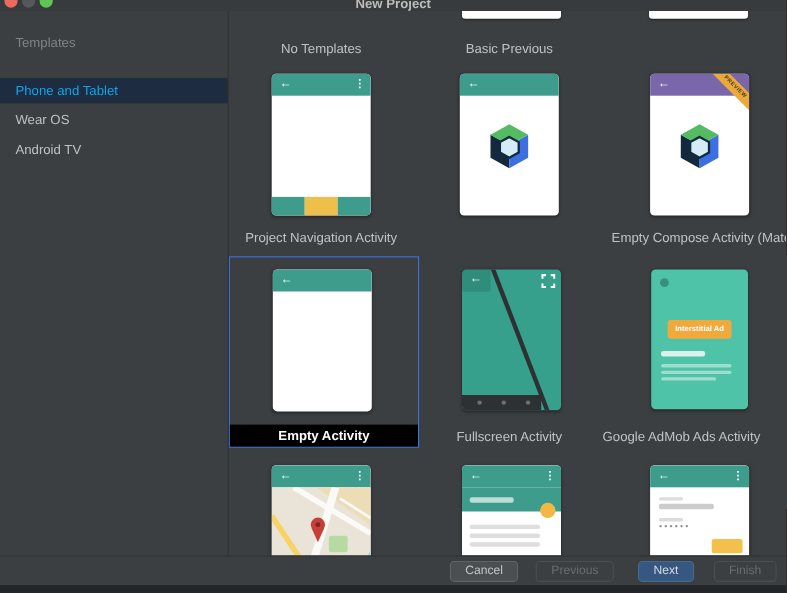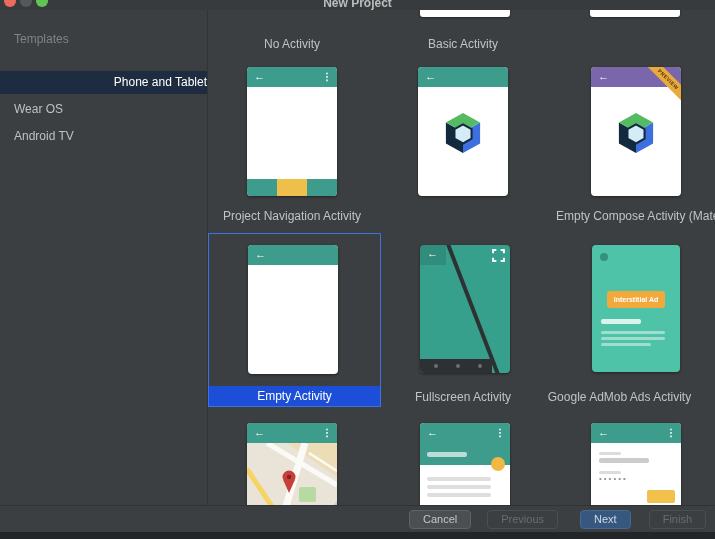--- a/index.html
+++ b/index.html
@@ -14,21 +14,21 @@
   .tl { position:absolute; top:-5px; width:12px; height:12px; border-radius:50%; }
   .tl.red   { left:4px;  background:#ed6a5e; }
   .tl.gray  { left:20px; background:#54585b; }
   .tl.green { left:36px; background:#61c554; }
   .win-title { position:absolute; top:-4px; left:0; right:0; text-align:center; font-size:12px; font-weight:bold; color:#bdbdbd; }
   
   .sidebar { position:absolute; left:0; top:10px; width:207px; height:495px; }
   .sb-header { position:absolute; left:14px; top:22px; font-size:12px; color:#7e8486; }
   .sb-item { position:absolute; left:0; width:207px; height:23px; line-height:23px; padding-left:14px;
              font-size:12px; color:#bdc1c4; cursor:default; }
-  .sb-item.selected { background:#1d2c40; color:#ffffff;text-align:right; }
+  .sb-item.selected { background:#1d2c40; color:#0ea5e9; }
   .vdivider { position:absolute; left:207px; top:10px; width:1px; height:495px; background:#313435; }
   
   .main { position:absolute; left:208px; top:10px; width:507px; height:495px; overflow:hidden; }
   .tpl-label { position:absolute; height:15px; font-size:12px; color:#bfc3c6; text-align:center;
                white-space:nowrap; overflow:hidden; }
   .stub { position:absolute; top:-3px; height:10px; width:90px; background:#fdfdfd; border-radius:0 0 3px 3px;
           box-shadow:0 1px 2px rgba(0,0,0,.45); }
   .card { position:absolute; width:90px; background:#fff; border-radius:4px; box-shadow:0 1px 3px rgba(0,0,0,.45); overflow:hidden; }
   .appbar { position:absolute; top:0; left:0; right:0; height:20px; background:#3d9c8c; }
   .back-glyph { position:absolute; left:7px; top:3px; color:#fff; font-size:11px; line-height:13px; }
@@ -39,22 +39,22 @@
   .bottomnav-bar .seg.mid { background:#efbf4c; }
   
   .compose-logo { position:absolute; left:50%; transform:translateX(-50%); }
   
   .ribbon-clip { position:absolute; top:0; right:0; width:36px; height:36px; overflow:hidden; }
   .ribbon { position:absolute; top:7px; right:-16px; width:58px; height:11px; background:#e9a93c;
             transform:rotate(45deg); text-align:center; font-size:5px; font-weight:bold; color:#4d3a10;
             line-height:11px; letter-spacing:.5px; }
   
   .sel-cell { position:absolute; left:0; top:223px; width:173px; height:174px; border:1px solid #3c72e4; }
-  .sel-label { position:absolute; left:0; right:0; bottom:0; height:20px; background:#1d4ed8; color:#fff;
-               font-size:12px; font-weight:normal; text-align:center; line-height:20px; }
+  .sel-label { position:absolute; left:0; right:0; bottom:0; height:20px; background:#000000; color:#fff;
+               font-size:12px; font-weight:bold; text-align:center; line-height:20px; }
   
   .fs-card { background:#37a08d; }
   .fs-corner { position:absolute; left:0; top:0; width:26px; height:20px; background:rgba(0,0,0,.12); border-radius:4px 0 0 0; }
   .fs-diag { position:absolute; left:24px; top:-6px; width:4px; height:150px; background:#2e3134;
              transform-origin:top center; transform:rotate(-21deg); }
   .fs-bottom { position:absolute; left:0; bottom:0; width:72px; height:14px; background:#2e3134; border-radius:0 0 0 4px; }
   .fs-dot { position:absolute; bottom:5px; width:4px; height:4px; border-radius:50%; background:#6b7072; }
   .fs-icon { position:absolute; right:5px; top:4px; }
   
   .admob-card { background:#4fc3a7; }
@@ -96,22 +96,22 @@
     <div class="sb-item selected" style="top:61px">Phone and Tablet</div>
     <div class="sb-item" style="top:88px">Wear OS</div>
     <div class="sb-item" style="top:115px">Android TV</div>
   </div>
   <div class="vdivider"></div>
 
   <div class="main">
 
     <div class="stub" style="left:212px"></div>
     <div class="stub" style="left:382px"></div>
-    <div class="tpl-label" style="left:0;top:27px;width:168px">No Activity</div>
-    <div class="tpl-label" style="left:170px;top:27px;width:170px">Basic Activity</div>
+    <div class="tpl-label" style="left:0;top:27px;width:168px">No Templates</div>
+    <div class="tpl-label" style="left:170px;top:27px;width:170px">Basic Previous</div>
 
     <div class="card" style="left:39px;top:57px;height:129px">
       <div class="appbar">
         <span class="back-glyph">←</span>
         <span class="menu-glyph">⋮</span>
       </div>
       <div class="bottomnav-bar">
         <div class="seg"></div>
           <div class="seg mid"></div>
           <div class="seg"></div>

